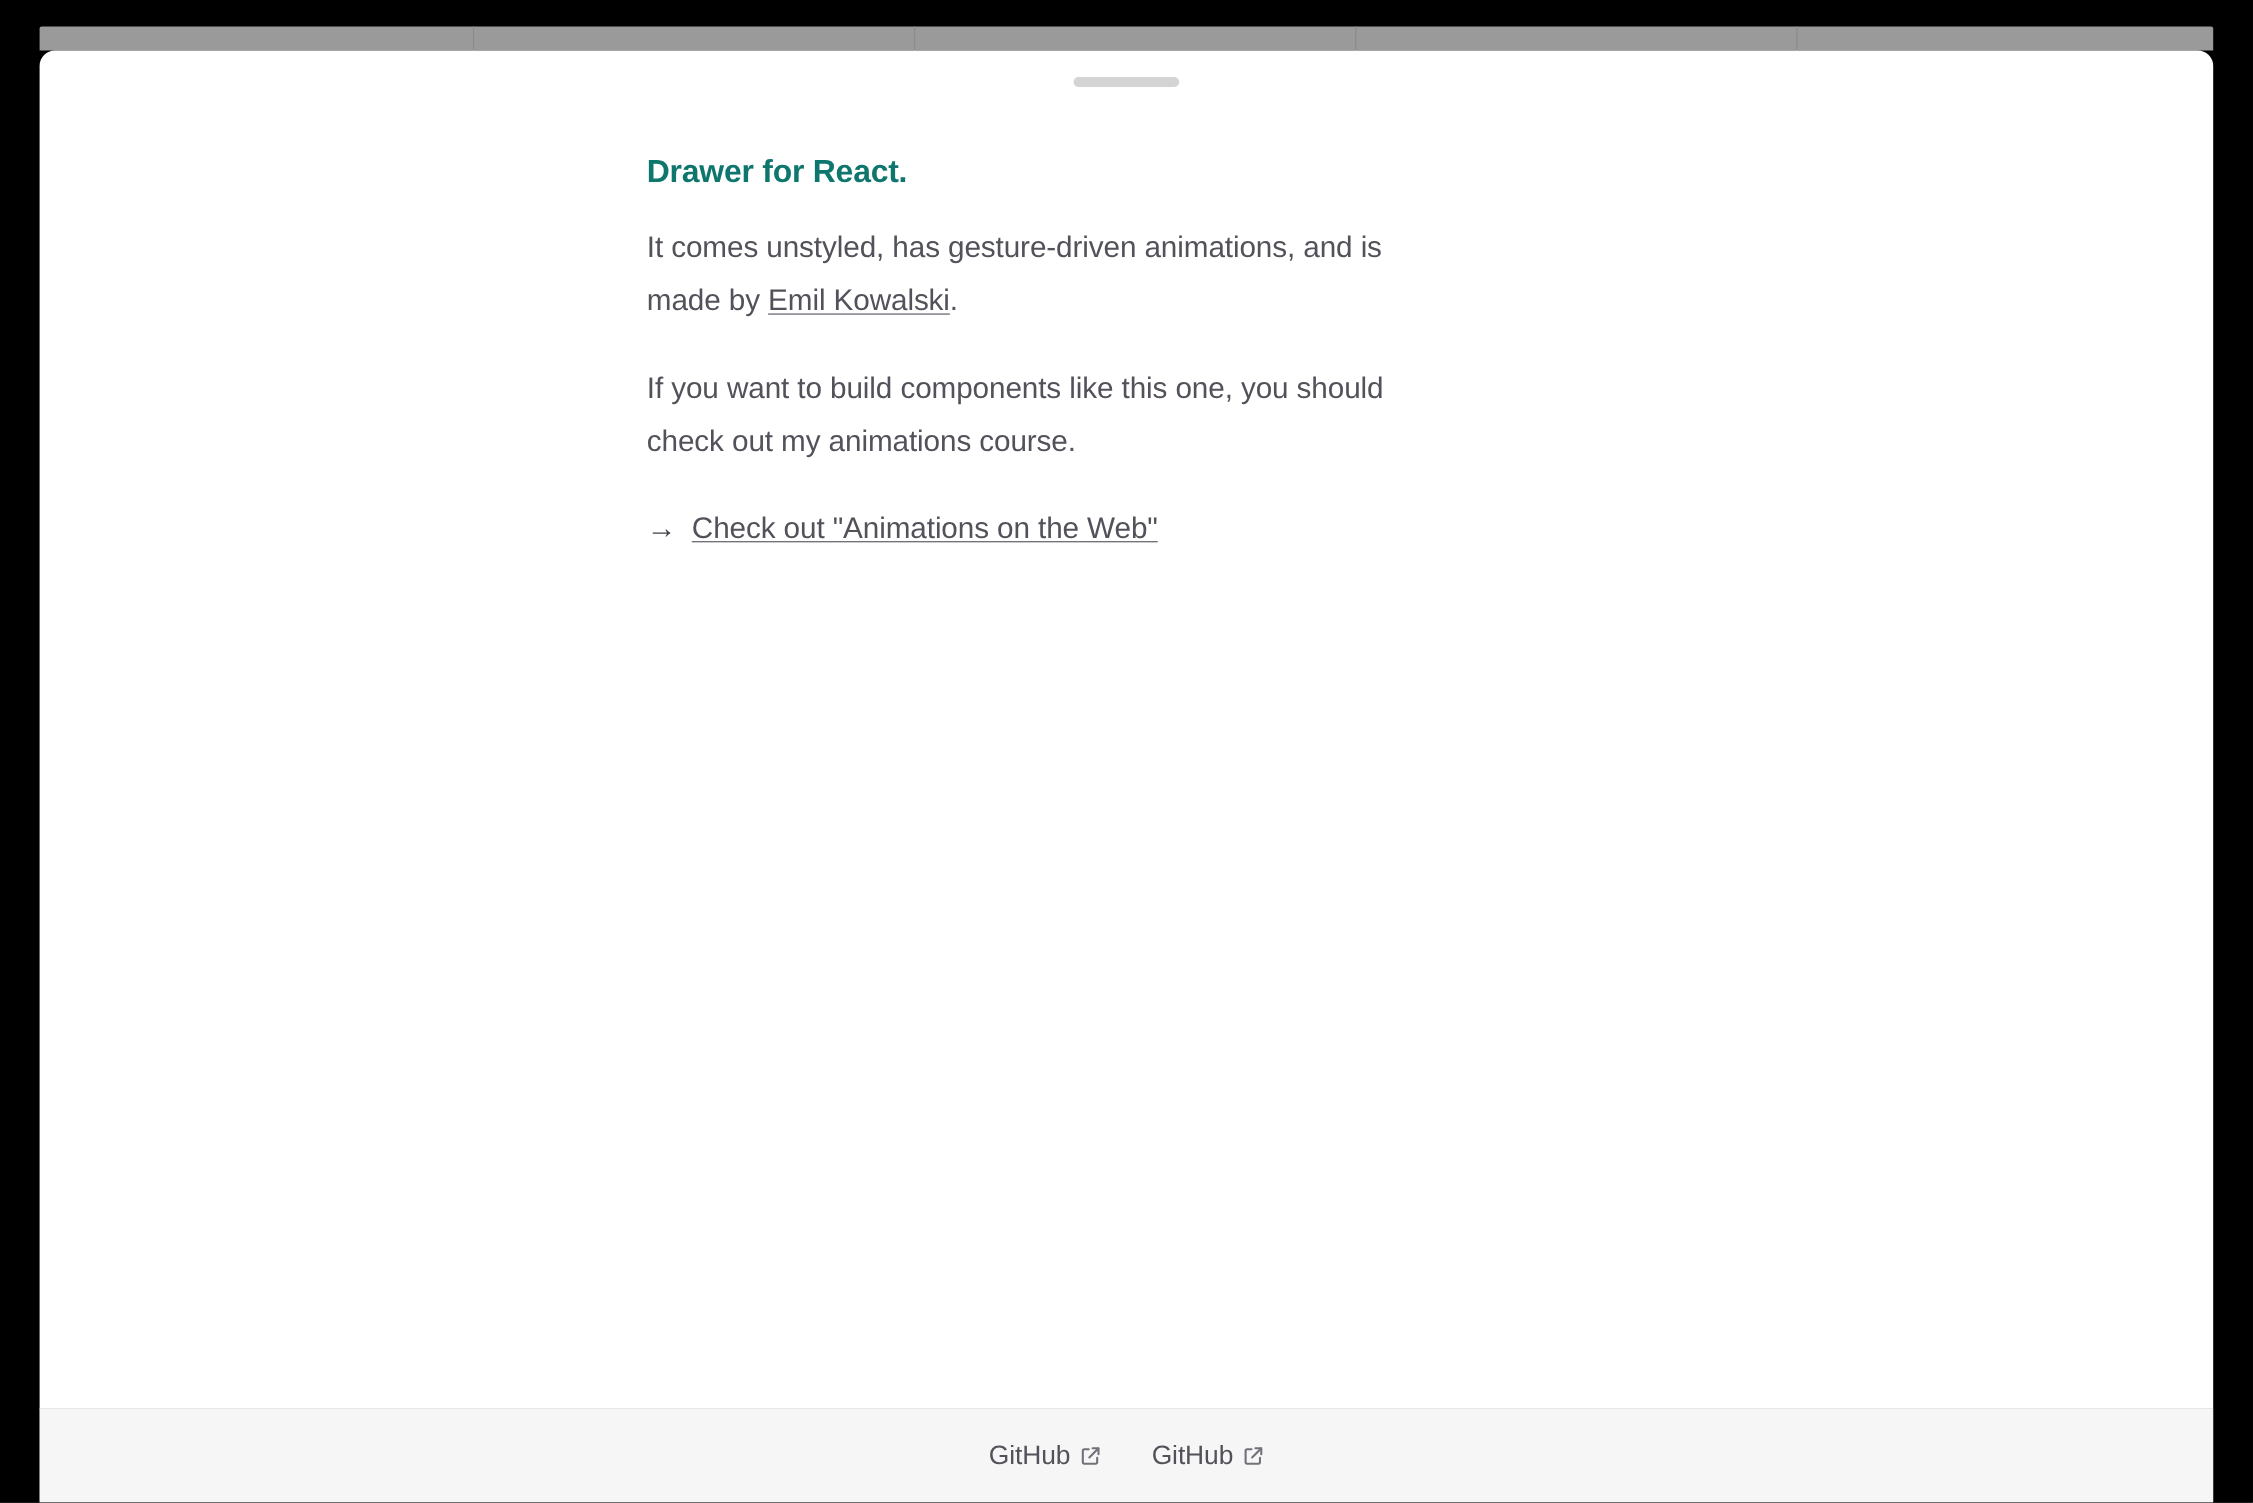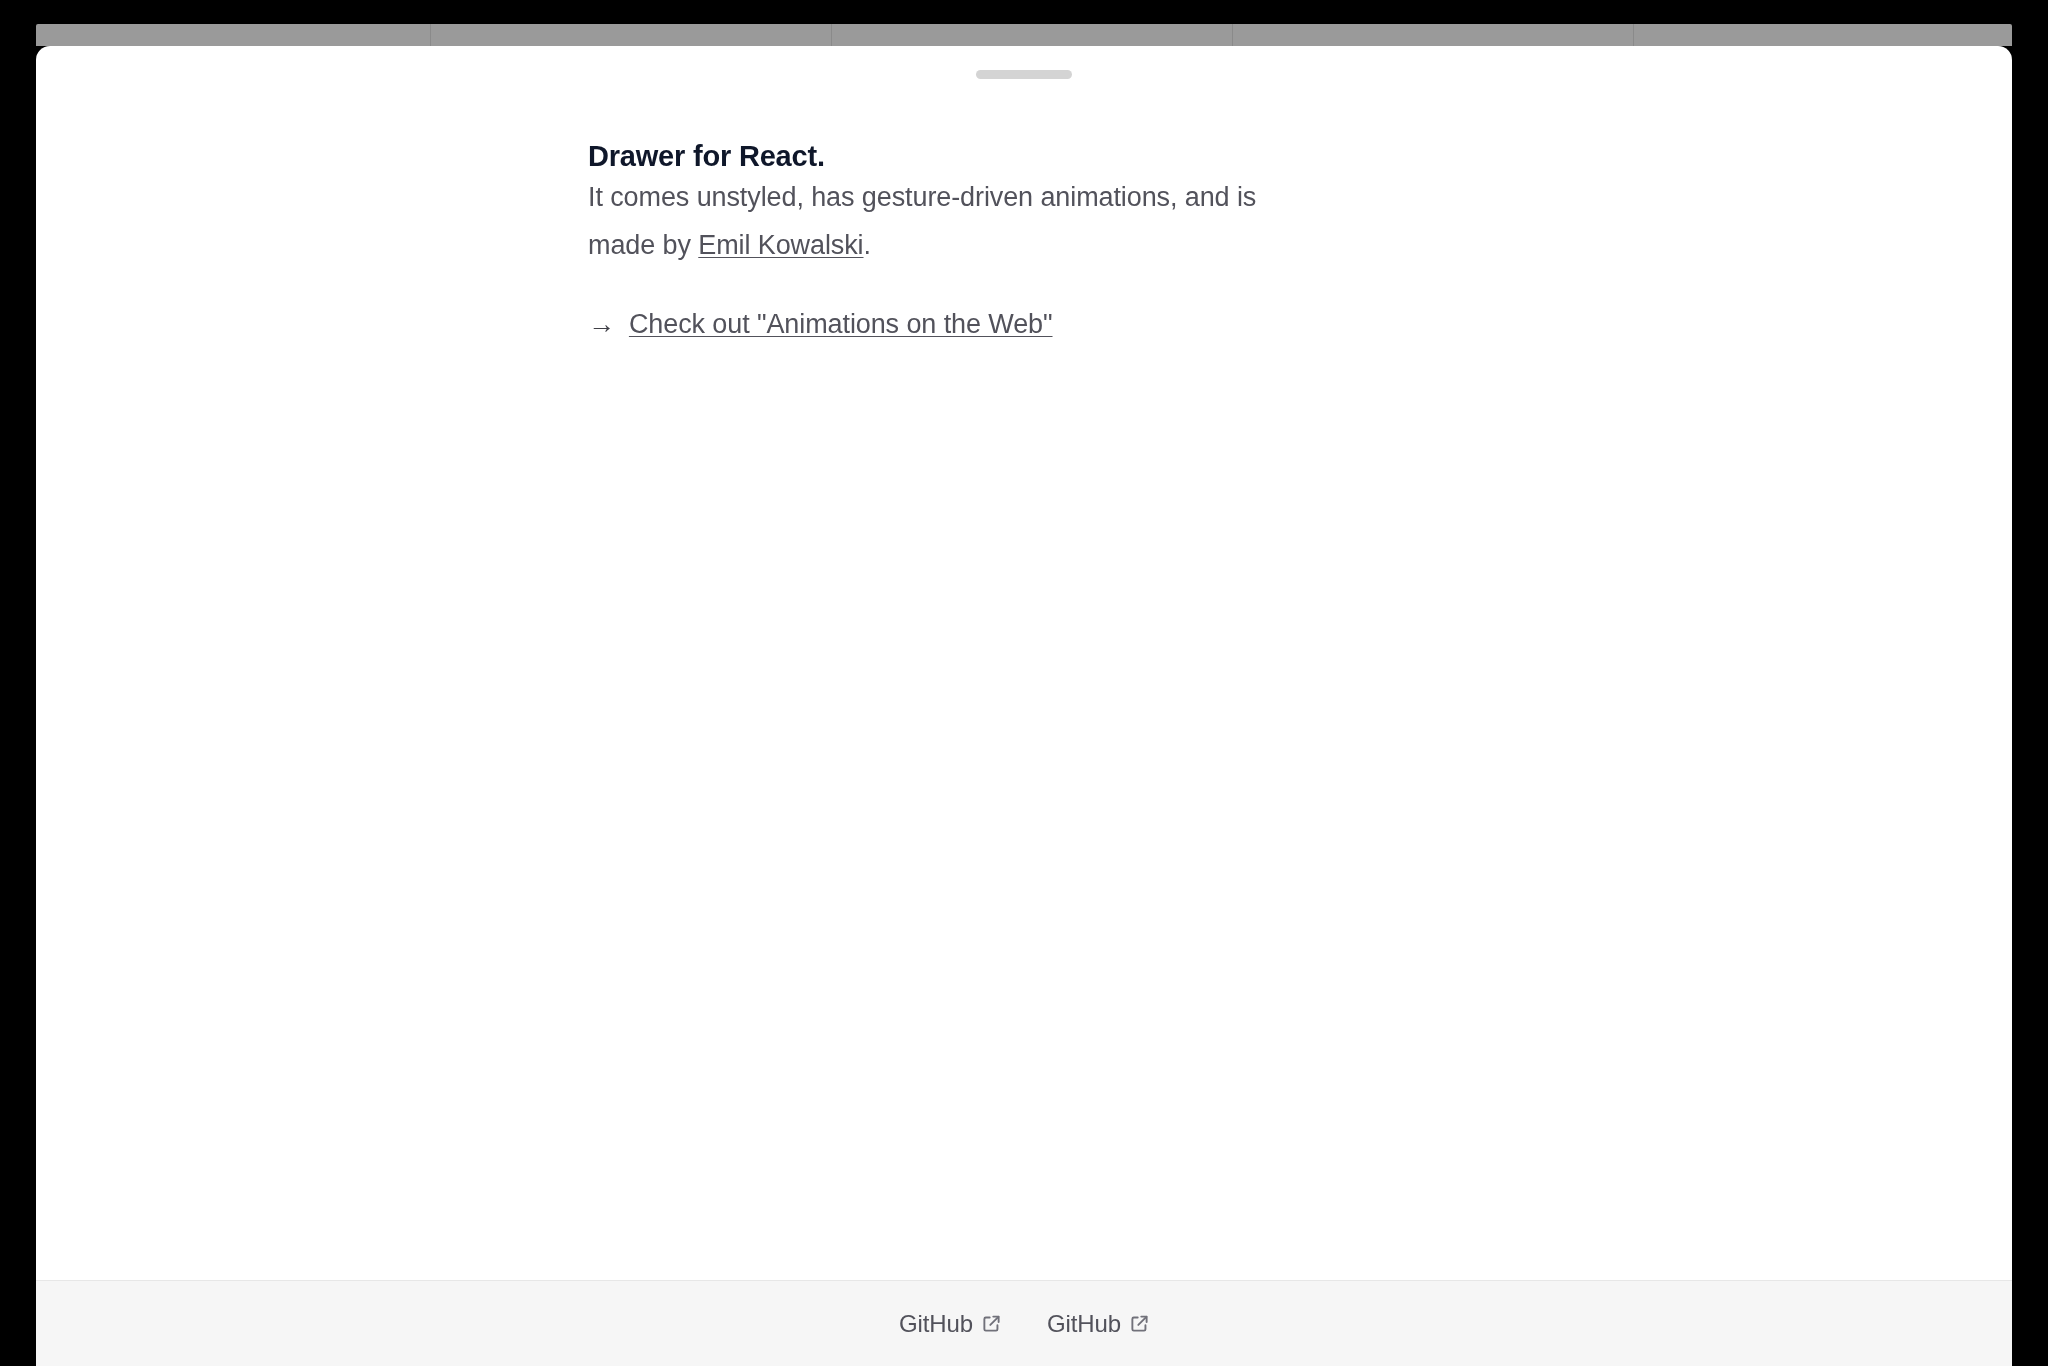--- a/index.html
+++ b/index.html
@@ -74,22 +74,23 @@
 
   .inner {
     max-width: 880px;
     margin: 0 auto;
     padding-left: 4px;
   }
 
   .title {
     font-size: 29px;
     font-weight: 700;
-    color: #0f172a;
+    color: #0f766e;
     letter-spacing: -0.2px;
+    margin-bottom: 28px;
   }
 
   p.para {
     font-size: 27px;
     line-height: 48px;
     color: #52525b;
     margin-bottom: 32px;
     max-width: 700px;
     letter-spacing: -0.1px;
   }
@@ -166,20 +167,23 @@
     <div class="content">
       <div class="inner">
 
         <div class="title">Drawer for React.</div>
 
 
         <p class="para">
           <span>It comes unstyled, has gesture-driven animations, and is made by </span><a href="#">Emil Kowalski</a><span>.</span>
         </p>
 
+        <p class="para">
+          <span>If you want to build components like this one, you should check out my animations course.</span>
+        </p>
 
         <div class="cta">
           <span class="arrow">→</span>
           <a href="#">Check out "Animations on the Web"</a>
         </div>
 
       </div>
     </div>
 
     <div class="footer">

